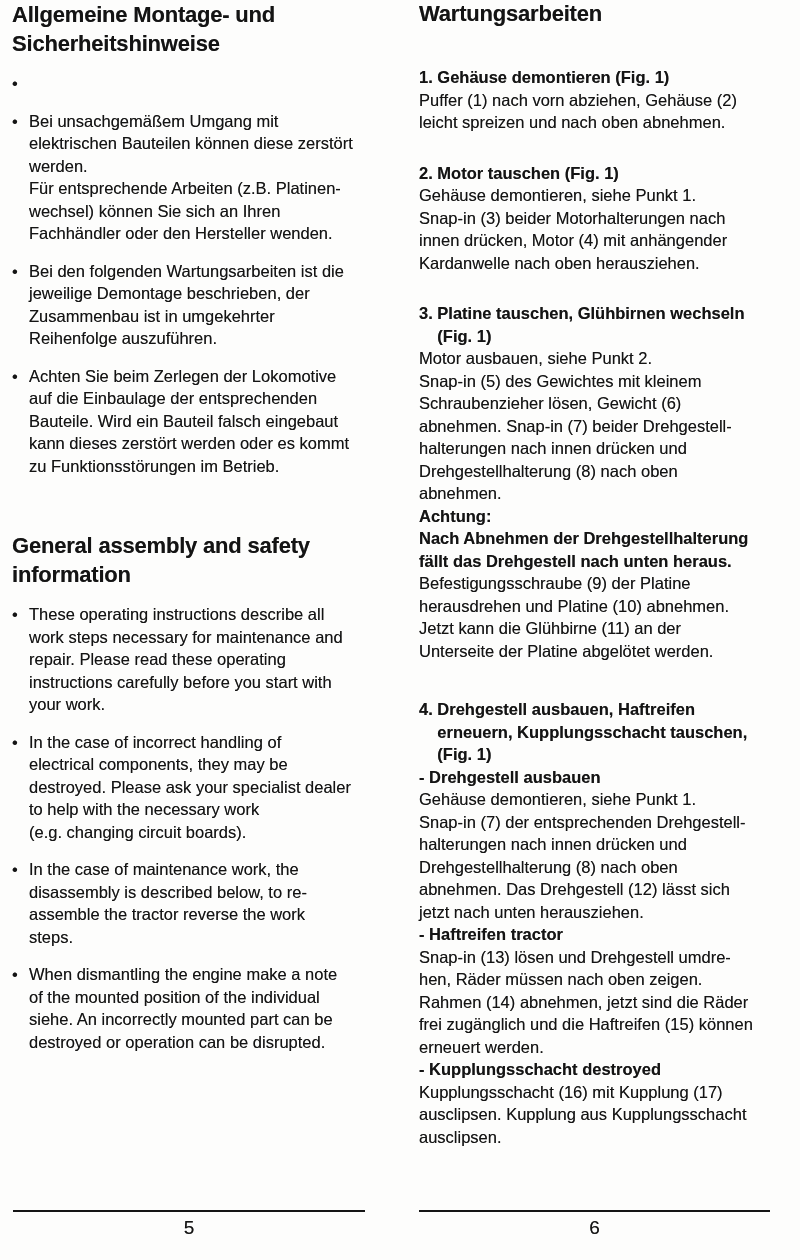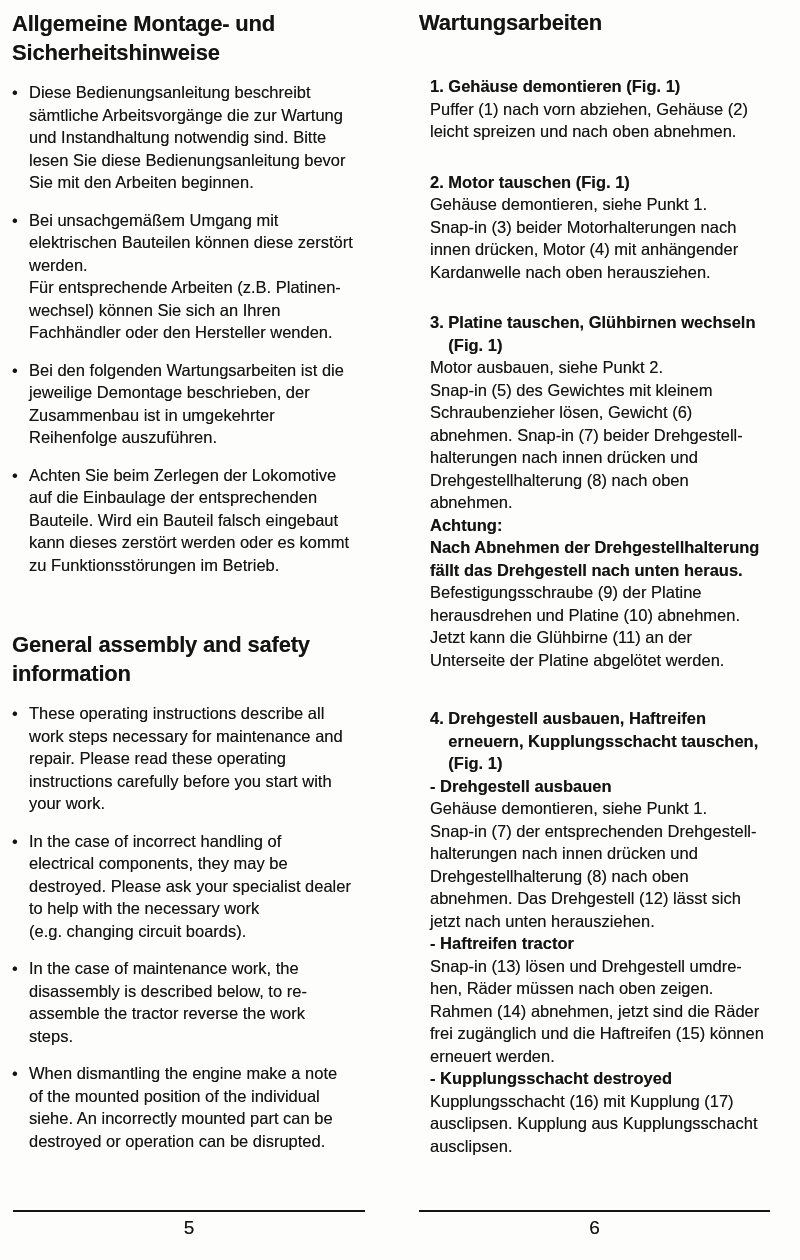--- a/index.html
+++ b/index.html
@@ -14,21 +14,20 @@
     background: #fdfdfc;
     color: #141414;
     font-family: "Liberation Sans", sans-serif;
     overflow: hidden;
     
     text-shadow: 0 0 0.6px rgba(20,20,20,0.55);
   }
   .col {
     position: absolute;
     top: 0;
-    padding-top: 9px;
   }
   .col-left  { left: 12px;  width: 356px; }
   .col-right { left: 419px; width: 360px; }
 
   .main-heading {
     font-size: 22px;
     line-height: 29px;
     font-weight: bold;
     letter-spacing: -0.2px;
     margin: 0 0 14px 0;
@@ -55,21 +54,21 @@
   }
   .bullet-text, .sec-body, .sec-title, .sub-title, .warning-title, .warning-text {
     font-size: 16.5px;
     line-height: 22.5px;
     margin: 0;
     white-space: pre-wrap;
   }
   .sec-title, .sub-title, .warning-title, .warning-text {
     font-weight: bold;
   }
-  .section { margin: 0 0 28px 11px; }
+  .section { margin: 0 0 28px 0; }
   .section.last-gap { margin-bottom: 36px; }
 
   .footer-rule {
     position: absolute;
     top: 1210px;
     height: 2px;
     background: #151515;
   }
   .rule-left  { left: 13px;  width: 352px; }
   .rule-right { left: 419px; width: 351px; }
@@ -86,25 +85,20 @@
 <body>
 
 <div class="page">
 
   <div class="col col-left">
     <h1 class="main-heading">Allgemeine Montage- und
 Sicherheitshinweise</h1>
 
     <div class="bullet-item">
       <span class="bullet-marker">•</span>
-      <p class="bullet-text">Diese Bedienungsanleitung beschreibt
-sämtliche Arbeitsvorgänge die zur Wartung
-und Instandhaltung notwendig sind. Bitte
-lesen Sie diese Bedienungsanleitung bevor
-Sie mit den Arbeiten beginnen.</p>
     </div>
     <div class="bullet-item">
       <span class="bullet-marker">•</span>
       <p class="bullet-text">Bei unsachgemäßem Umgang mit
 elektrischen Bauteilen können diese zerstört
 werden.
 Für entsprechende Arbeiten (z.B. Platinen-
 wechsel) können Sie sich an Ihren
 Fachhändler oder den Hersteller wenden.</p>
     </div>

